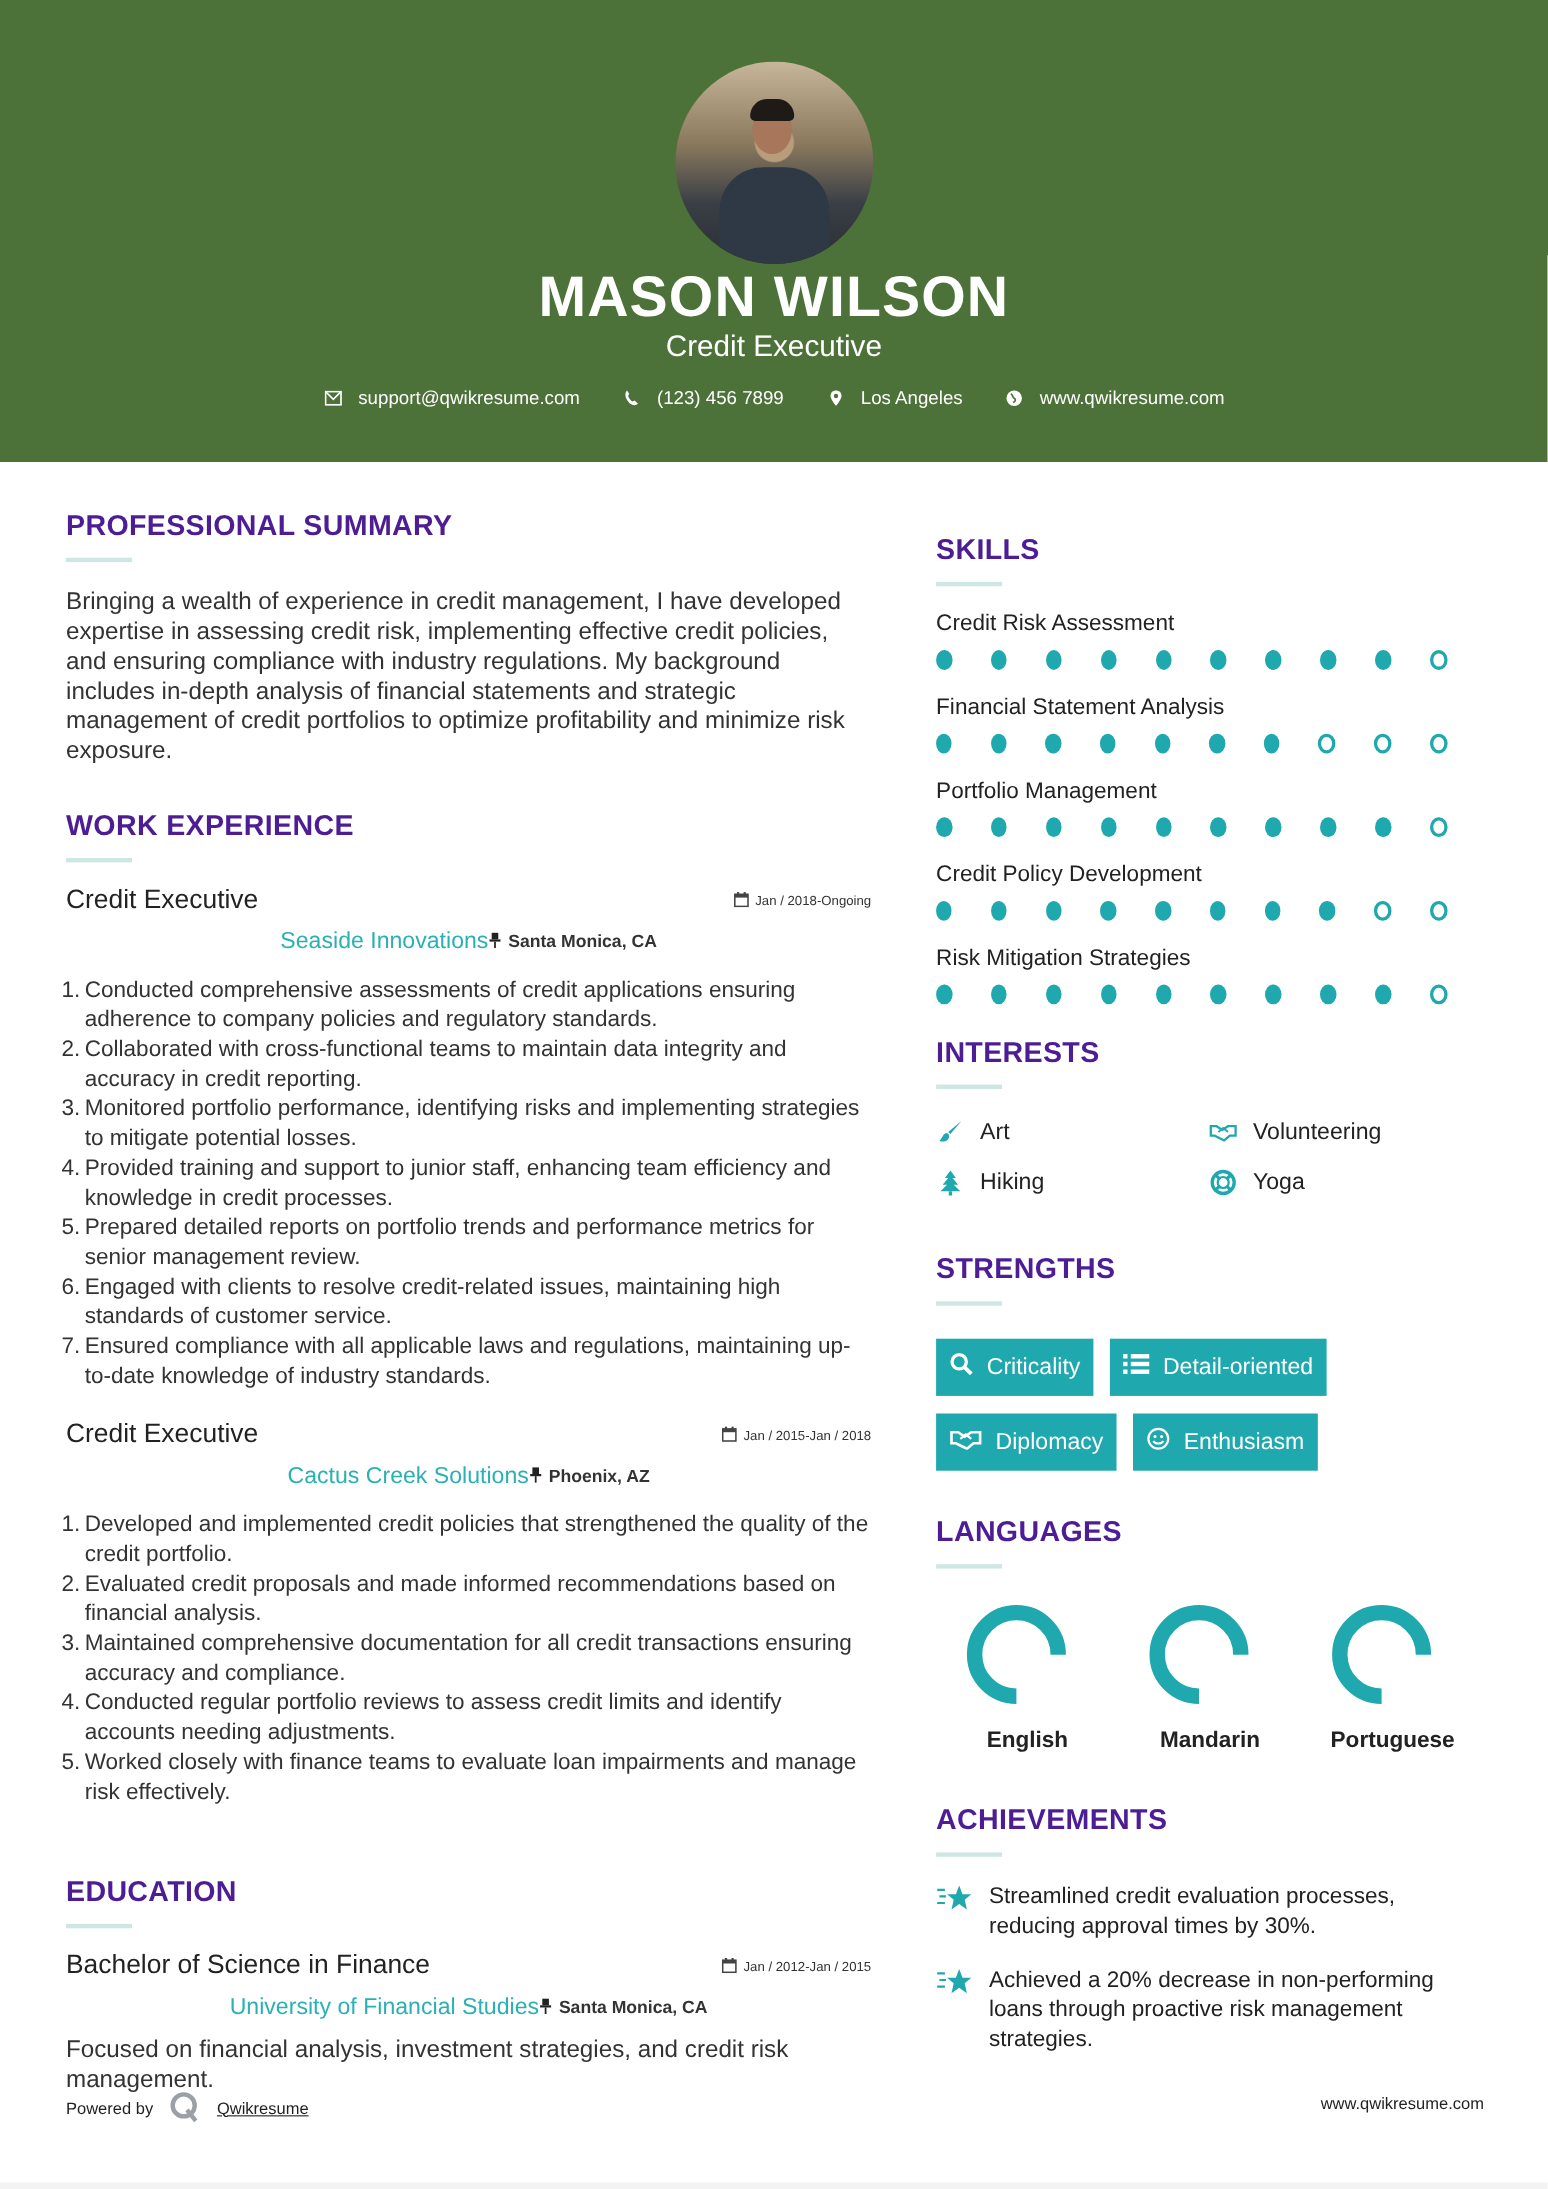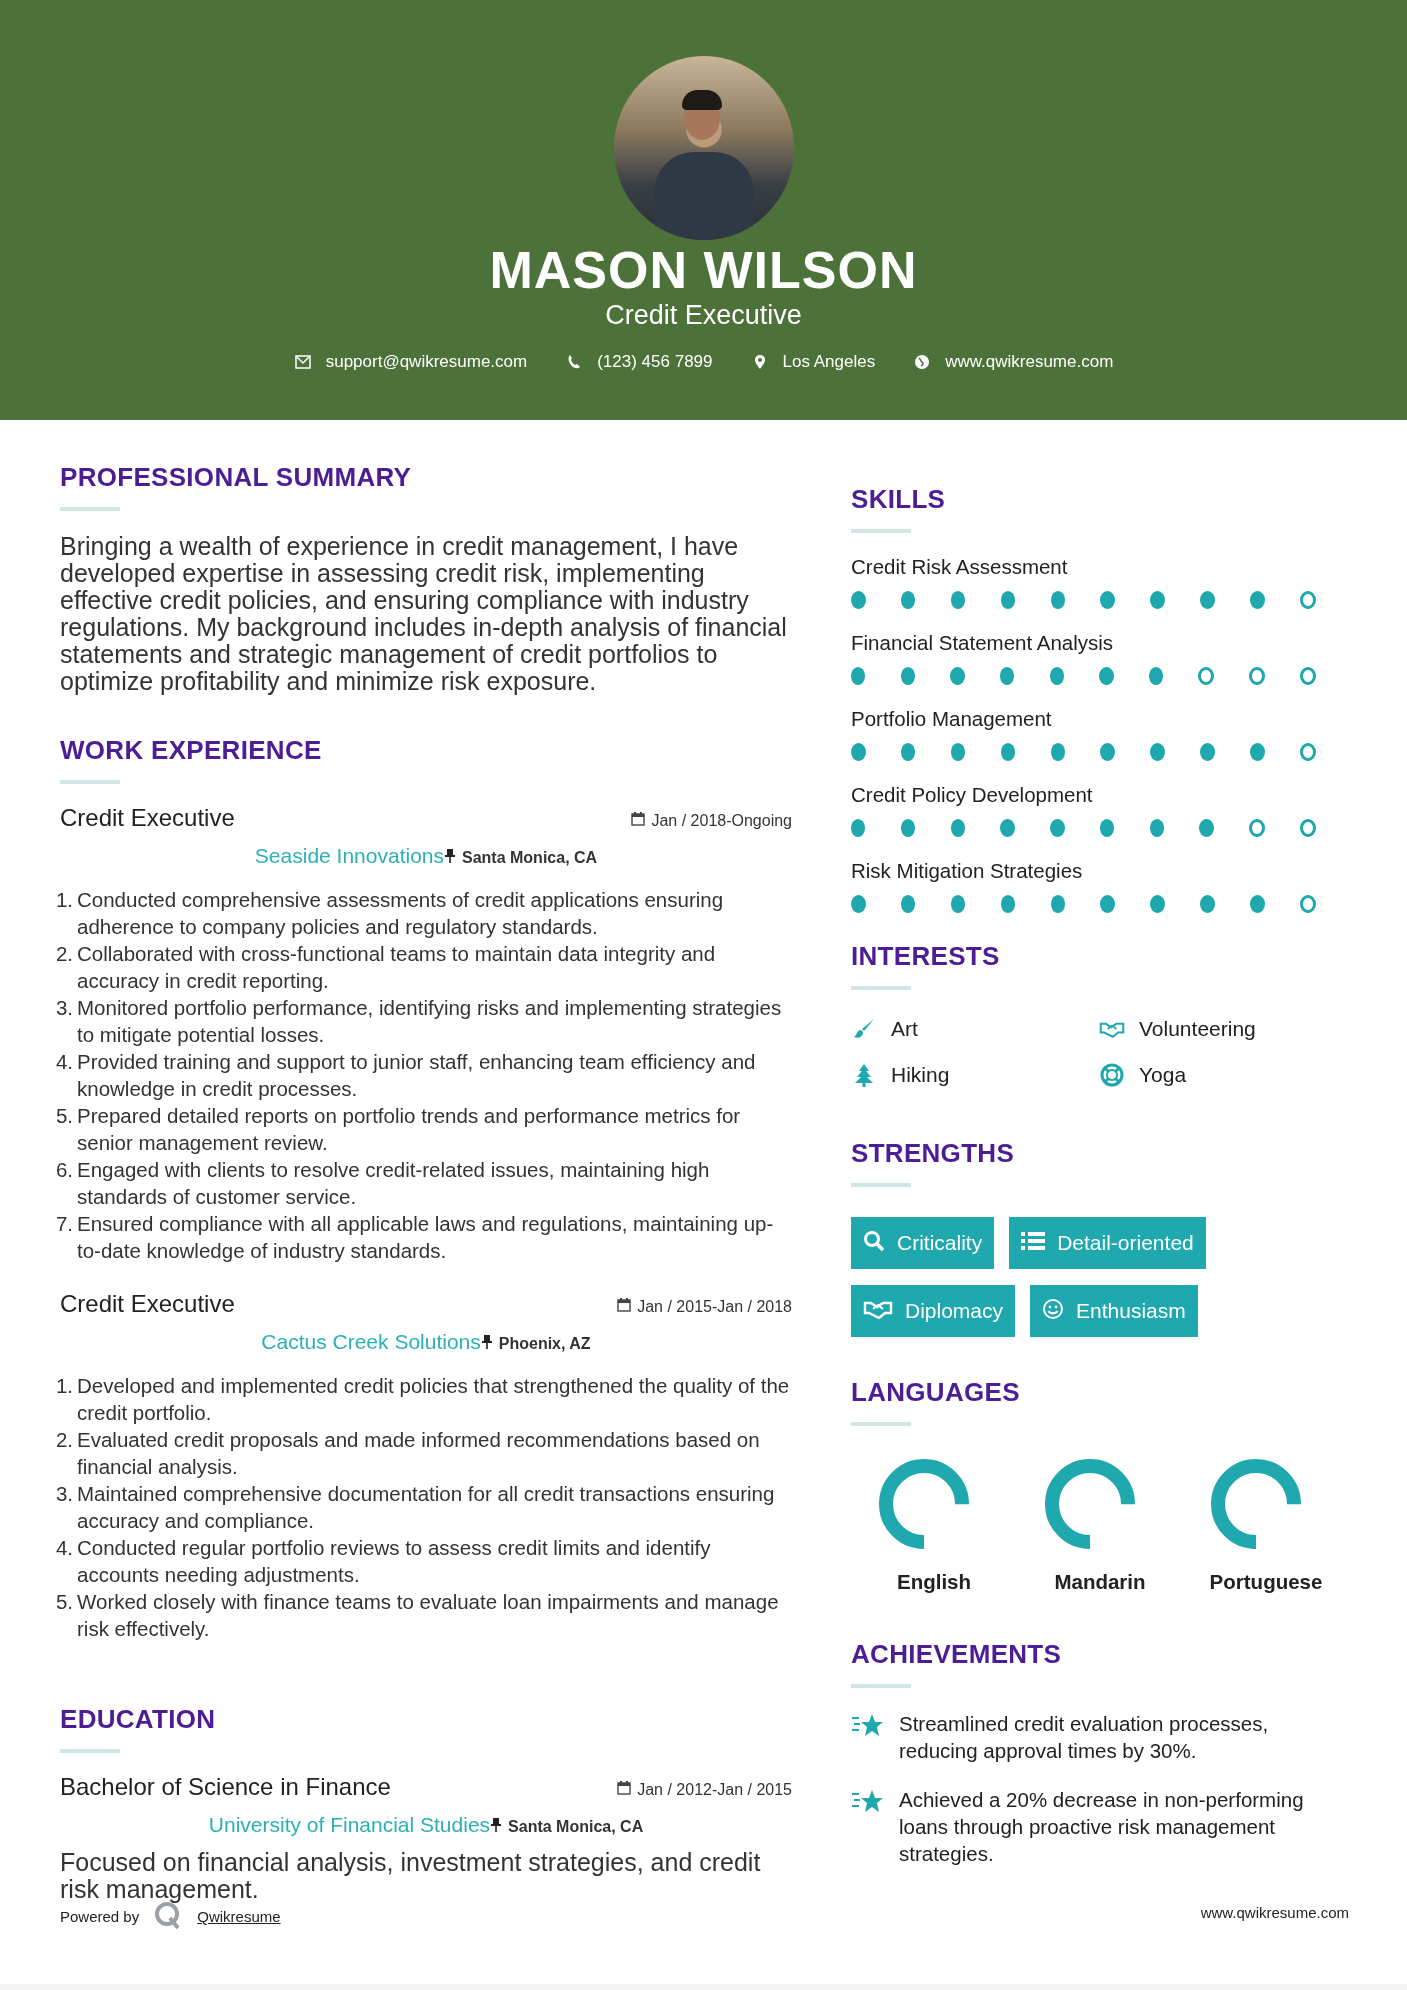--- a/index.html
+++ b/index.html
@@ -17,26 +17,26 @@
   .name { position: absolute; left: 0; width: 1407px; top: 240px; text-align: center; color: #fff; font-size: 52px; font-weight: bold; letter-spacing: 1px; }
   .role { position: absolute; left: 0; width: 1407px; top: 300px; text-align: center; color: #fff; font-size: 27px; }
   .contacts { position: absolute; left: 0; width: 1407px; top: 352px; display: flex; justify-content: center; align-items: center; gap: 14px; color: #fff; font-size: 17px; }
   .contacts .ic { display: inline-flex; width: 18px; height: 18px; align-items: center; justify-content: center; }
   .contacts .sep { width: 10px; }
 
   .h2 { font-size: 26px; font-weight: bold; color: #4c1d95; letter-spacing: 0.3px; }
   .rule { width: 60px; height: 4px; background: #cfe7e4; margin-top: 14px; }
 
   .left { position: absolute; left: 60px; top: 462px; width: 732px; }
-  .summary { margin-top: 22px; font-size: 25px; line-height: 27px; color: #333; }
+  .summary { margin-top: 22px; font-size: 22px; line-height: 27px; color: #333; }
 
   .job { position: relative; }
   .job-top { display: flex; justify-content: space-between; align-items: baseline; }
   .job-title { font-size: 24px; color: #222; }
-  .job-date { font-size: 16px; color: #333; display: flex; align-items: center; gap: 6px; }
+  .job-date { font-size: 12px; color: #333; display: flex; align-items: center; gap: 6px; }
   .job-sub { display: flex; justify-content: center; align-items: baseline; margin-top: 12px; }
   .job-company { font-size: 21px; color: #2bb0b4; }
   .job-loc { font-size: 16px; color: #333; display: flex; align-items: center; gap: 6px; font-weight: bold; }
   .bullets { margin-top: 18px; font-size: 20.5px; line-height: 27px; color: #333; list-style: none; }
   .bullets li { display: flex; }
   .bullets li .num { width: 19px; flex: 0 0 19px; text-align: right; margin-right: 0; margin-left: -6px; }
   .bullets li .txt { padding-left: 4px; }
 
   .right { position: absolute; left: 851px; top: 484px; width: 500px; }
   .skill { margin-top: 0; }

